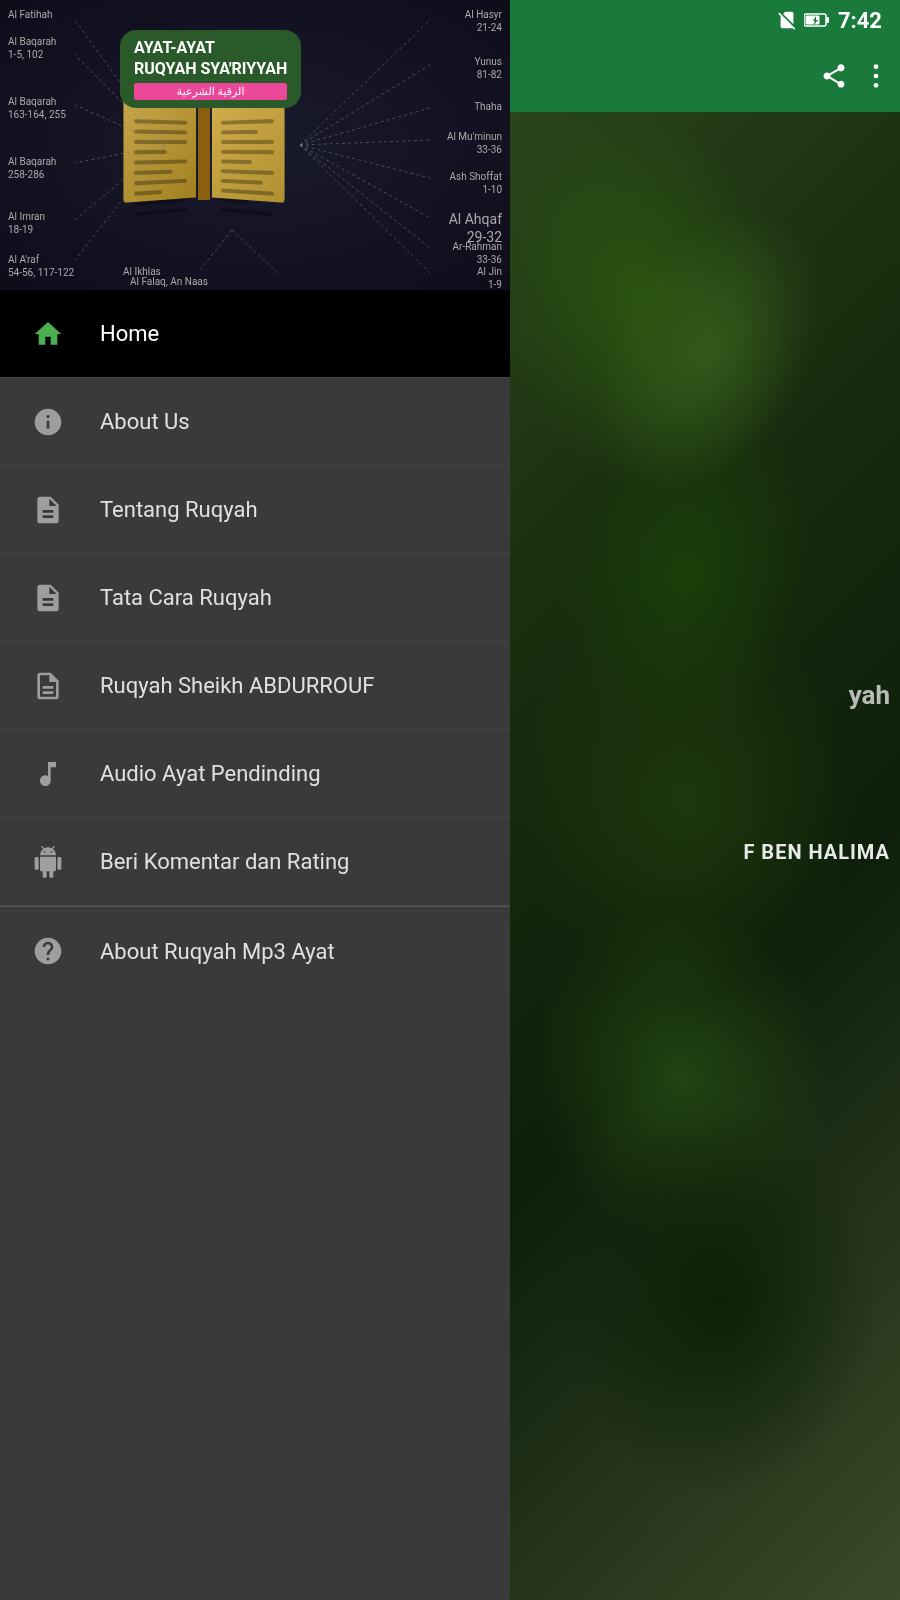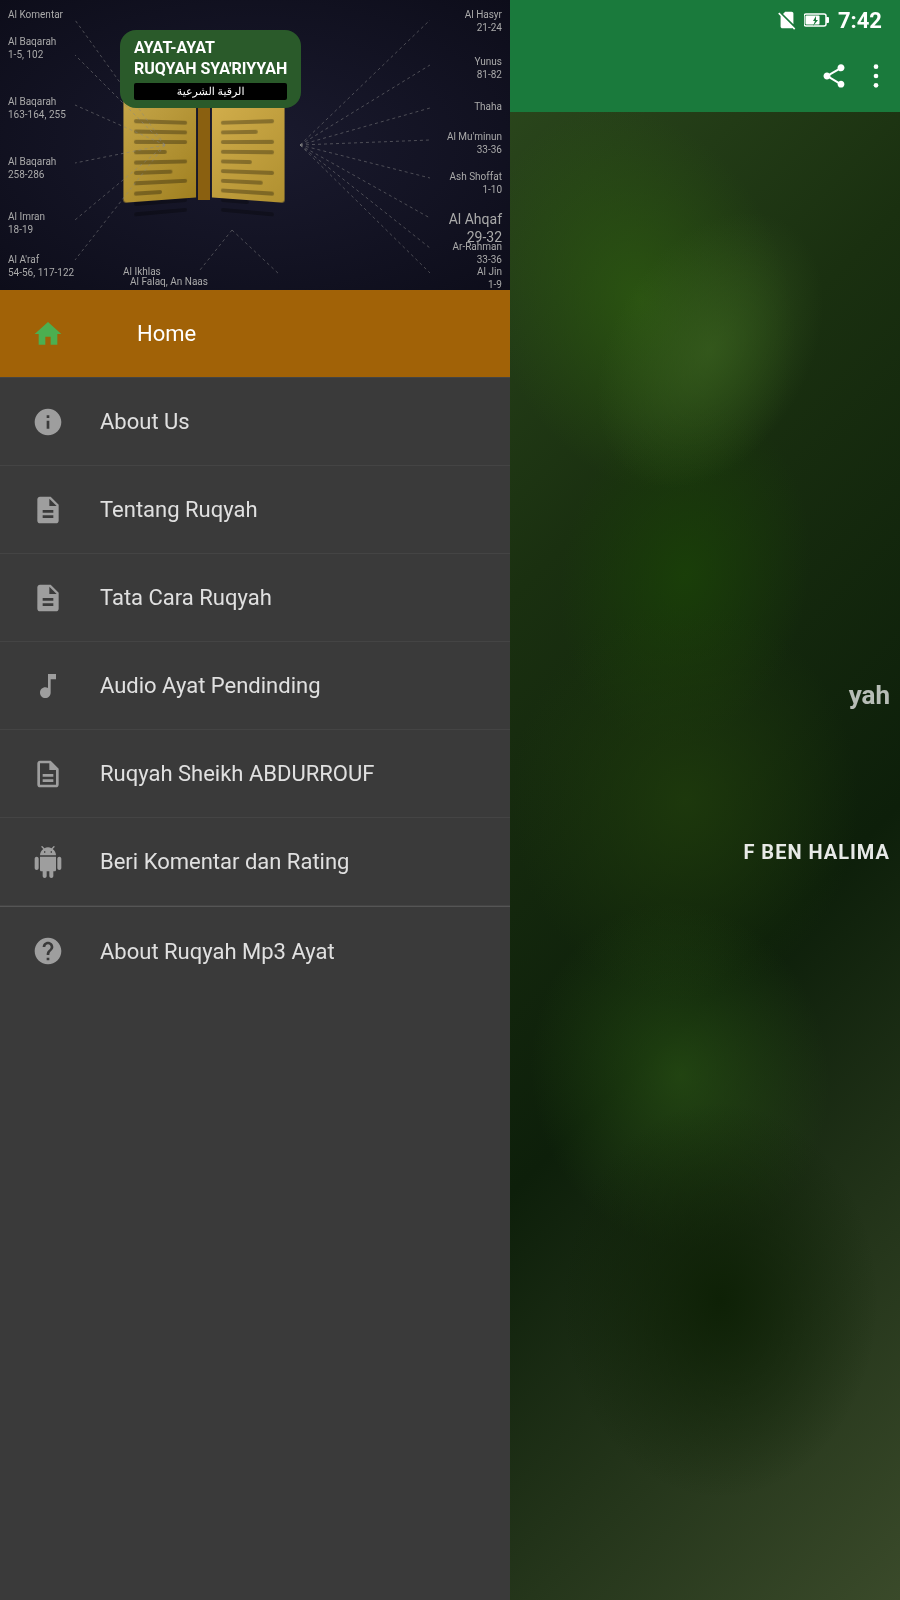--- a/index.html
+++ b/index.html
@@ -193,21 +193,21 @@
     }
     .title-banner-text {
       color: white;
       font-size: 16px;
       font-weight: bold;
       line-height: 1.3;
     }
     .title-banner-arabic {
       color: white;
       font-size: 11px;
-      background: #000000;
+      background: #ec4899;
       padding: 2px 6px;
       border-radius: 2px;
       text-align: center;
       margin-top: 3px;
     }
 
     
     .surah-label {
       position: absolute;
       color: #cccccc;
@@ -219,22 +219,21 @@
     .menu-item {
       display: flex;
       align-items: center;
       padding: 0 24px;
       height: 88px;
       cursor: pointer;
       border-bottom: 1px solid #444;
       flex-shrink: 0;
     }
     .menu-item.active {
-      background: #a16207;
-      gap: 37px;
+      background: #000000;
     }
     .menu-icon {
       width: 48px;
       height: 48px;
       display: flex;
       align-items: center;
       justify-content: center;
       margin-right: 28px;
       flex-shrink: 0;
     }
@@ -345,21 +344,21 @@
           </div>
         </div>
       </div>
 
       <div class="title-banner">
         <div class="title-banner-text">AYAT-AYAT</div>
         <div class="title-banner-text">RUQYAH SYA'RIYYAH</div>
         <div class="title-banner-arabic">الرقية الشرعية</div>
       </div>
 
-      <span class="surah-label" style="top:8px;left:8px;color:#aaa;font-size:10px;">Al Komentar</span>
+      <span class="surah-label" style="top:8px;left:8px;color:#aaa;font-size:10px;">Al Fatihah</span>
       <span class="surah-label" style="top:35px;left:8px;color:#aaa;font-size:10px;">Al Baqarah<br>1-5, 102</span>
       <span class="surah-label" style="top:95px;left:8px;color:#aaa;font-size:10px;">Al Baqarah<br>163-164, 255</span>
       <span class="surah-label" style="top:155px;left:8px;color:#aaa;font-size:10px;">Al Baqarah<br>258-286</span>
       <span class="surah-label" style="top:210px;left:8px;color:#aaa;font-size:10px;">Al Imran<br>18-19</span>
       <span class="surah-label" style="top:253px;left:8px;color:#aaa;font-size:10px;">Al A'raf<br>54-56, 117-122</span>
       <span class="surah-label" style="top:8px;right:8px;text-align:right;color:#aaa;font-size:10px;">Al Hasyr<br>21-24</span>
       <span class="surah-label" style="top:55px;right:8px;text-align:right;color:#aaa;font-size:10px;">Yunus<br>81-82</span>
       <span class="surah-label" style="top:100px;right:8px;text-align:right;color:#aaa;font-size:10px;">Thaha</span>
       <span class="surah-label" style="top:130px;right:8px;text-align:right;color:#aaa;font-size:10px;">Al Mu'minun<br>33-36</span>
       <span class="surah-label" style="top:170px;right:8px;text-align:right;color:#aaa;font-size:10px;">Ash Shoffat<br>1-10</span>
@@ -423,38 +422,38 @@
       <svg width="32" height="32" viewBox="0 0 24 24" fill="#9e9e9e">
         <path d="M14 2H6c-1.1 0-1.99.9-1.99 2L4 20c0 1.1.89 2 1.99 2H18c1.1 0 2-.9 2-2V8l-6-6zm2 16H8v-2h8v2zm0-4H8v-2h8v2zm-3-5V3.5L18.5 9H13z"></path>
       </svg>
     </div>
     <span class="menu-label">Tata Cara Ruqyah</span>
   </div>
 
   <div class="menu-item">
     <div class="menu-icon">
       <svg width="32" height="32" viewBox="0 0 24 24" fill="#9e9e9e">
+        <path d="M8 16h8v2H8zm0-4h8v2H8zm6-10H6c-1.1 0-2 .9-2 2v16c0 1.1.89 2 1.99 2H18c1.1 0 2-.9 2-2V8l-6-6zm4 18H6V4h7v5h5v11z"></path>
+      </svg>
+    </div>
+    <span class="menu-label">Ruqyah Sheikh ABDURROUF</span>
+  </div>
+
+  <div class="menu-item">
+    <div class="menu-icon">
+      <svg width="32" height="32" viewBox="0 0 24 24" fill="#9e9e9e">
         <path d="M12 3v10.55c-.59-.34-1.27-.55-2-.55-2.21 0-4 1.79-4 4s1.79 4 4 4 4-1.79 4-4V7h4V3h-6z"></path>
       </svg>
     </div>
     <span class="menu-label">Audio Ayat Pendinding</span>
   </div>
 
   <div class="menu-item">
     <div class="menu-icon">
       <svg width="32" height="32" viewBox="0 0 24 24" fill="#9e9e9e">
-        <path d="M8 16h8v2H8zm0-4h8v2H8zm6-10H6c-1.1 0-2 .9-2 2v16c0 1.1.89 2 1.99 2H18c1.1 0 2-.9 2-2V8l-6-6zm4 18H6V4h7v5h5v11z"></path>
-      </svg>
-    </div>
-    <span class="menu-label">Ruqyah Sheikh ABDURROUF</span>
-  </div>
-
-  <div class="menu-item">
-    <div class="menu-icon">
-      <svg width="32" height="32" viewBox="0 0 24 24" fill="#9e9e9e">
         <path d="M6 18c0 .55.45 1 1 1h1v3.5c0 .83.67 1.5 1.5 1.5s1.5-.67 1.5-1.5V19h2v3.5c0 .83.67 1.5 1.5 1.5s1.5-.67 1.5-1.5V19h1c.55 0 1-.45 1-1V8H6v10zM3.5 8C2.67 8 2 8.67 2 9.5v7c0 .83.67 1.5 1.5 1.5S5 17.33 5 16.5v-7C5 8.67 4.33 8 3.5 8zm17 0c-.83 0-1.5.67-1.5 1.5v7c0 .83.67 1.5 1.5 1.5s1.5-.67 1.5-1.5v-7c0-.83-.67-1.5-1.5-1.5zm-4.97-5.84l1.3-1.3c.2-.2.2-.51 0-.71-.2-.2-.51-.2-.71 0l-1.48 1.48C13.85 1.23 12.95 1 12 1c-.96 0-1.86.23-2.66.63L7.85.15c-.2-.2-.51-.2-.71 0-.2.2-.2.51 0 .71l1.31 1.31C6.97 3.26 6 5.01 6 7h12c0-1.99-.97-3.75-2.47-4.84zM10 5H9V4h1v1zm5 0h-1V4h1v1z"></path>
       </svg>
     </div>
     <span class="menu-label">Beri Komentar dan Rating</span>
   </div>
 
   <div class="menu-separator"></div>
 
   <div class="menu-item" style="border-bottom:none;text-align:right;">
     <div class="menu-icon">

